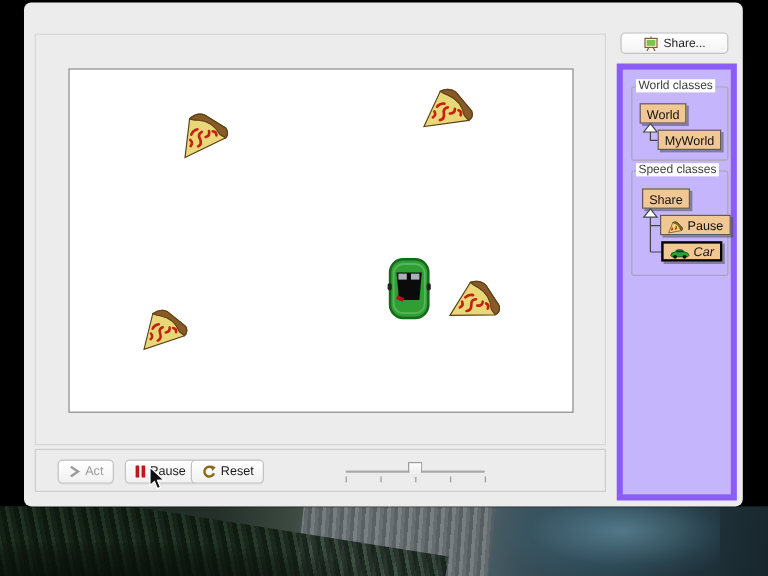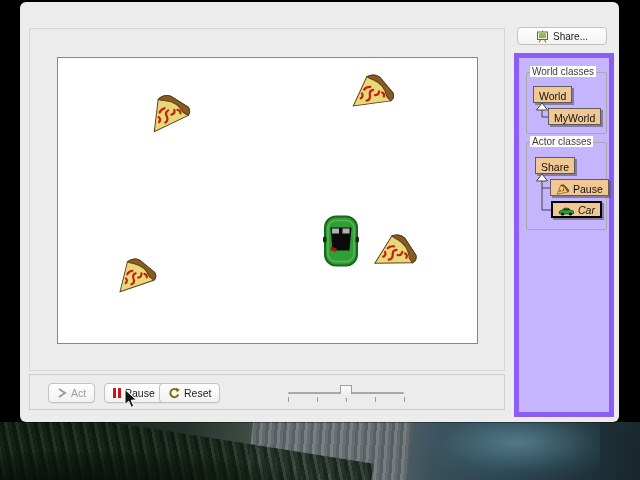--- a/index.html
+++ b/index.html
@@ -226,21 +226,21 @@
         <svg class="arrow-svg" style="left:8px;top:29px;" width="20" height="18" viewBox="0 0 20 18">
           <polygon points="7,1 12.5,8 1.5,8" fill="#fff" stroke="#444" stroke-width="1"></polygon>
           <path d="M7,8 V15 H20" stroke="#444" stroke-width="1" fill="none"></path>
         </svg>
         <div class="class-btn" style="left:21px;top:35px;">
           <span>MyWorld</span>
         </div>
       </div>
 
       <div class="groupbox gb-actor">
-        <span class="gb-label">Actor classes</span>
+        <span class="gb-label">Speed classes</span>
         <div class="class-btn" style="left:8px;top:14px;">
           <span>Share</span>
         </div>
         <svg class="arrow-svg" style="left:8px;top:30px;" width="20" height="42" viewBox="0 0 20 42">
           <polygon points="7,1 12.5,8 1.5,8" fill="#fff" stroke="#444" stroke-width="1"></polygon>
           <path d="M7,8 V37 M7,15 H20 M7,37 H18" stroke="#444" stroke-width="1" fill="none"></path>
         </svg>
         <div class="class-btn" style="left:23px;top:36px;">
           <svg width="14" height="11" viewBox="0 0 46 38">
             <g stroke="#5b421a" stroke-width="2">

